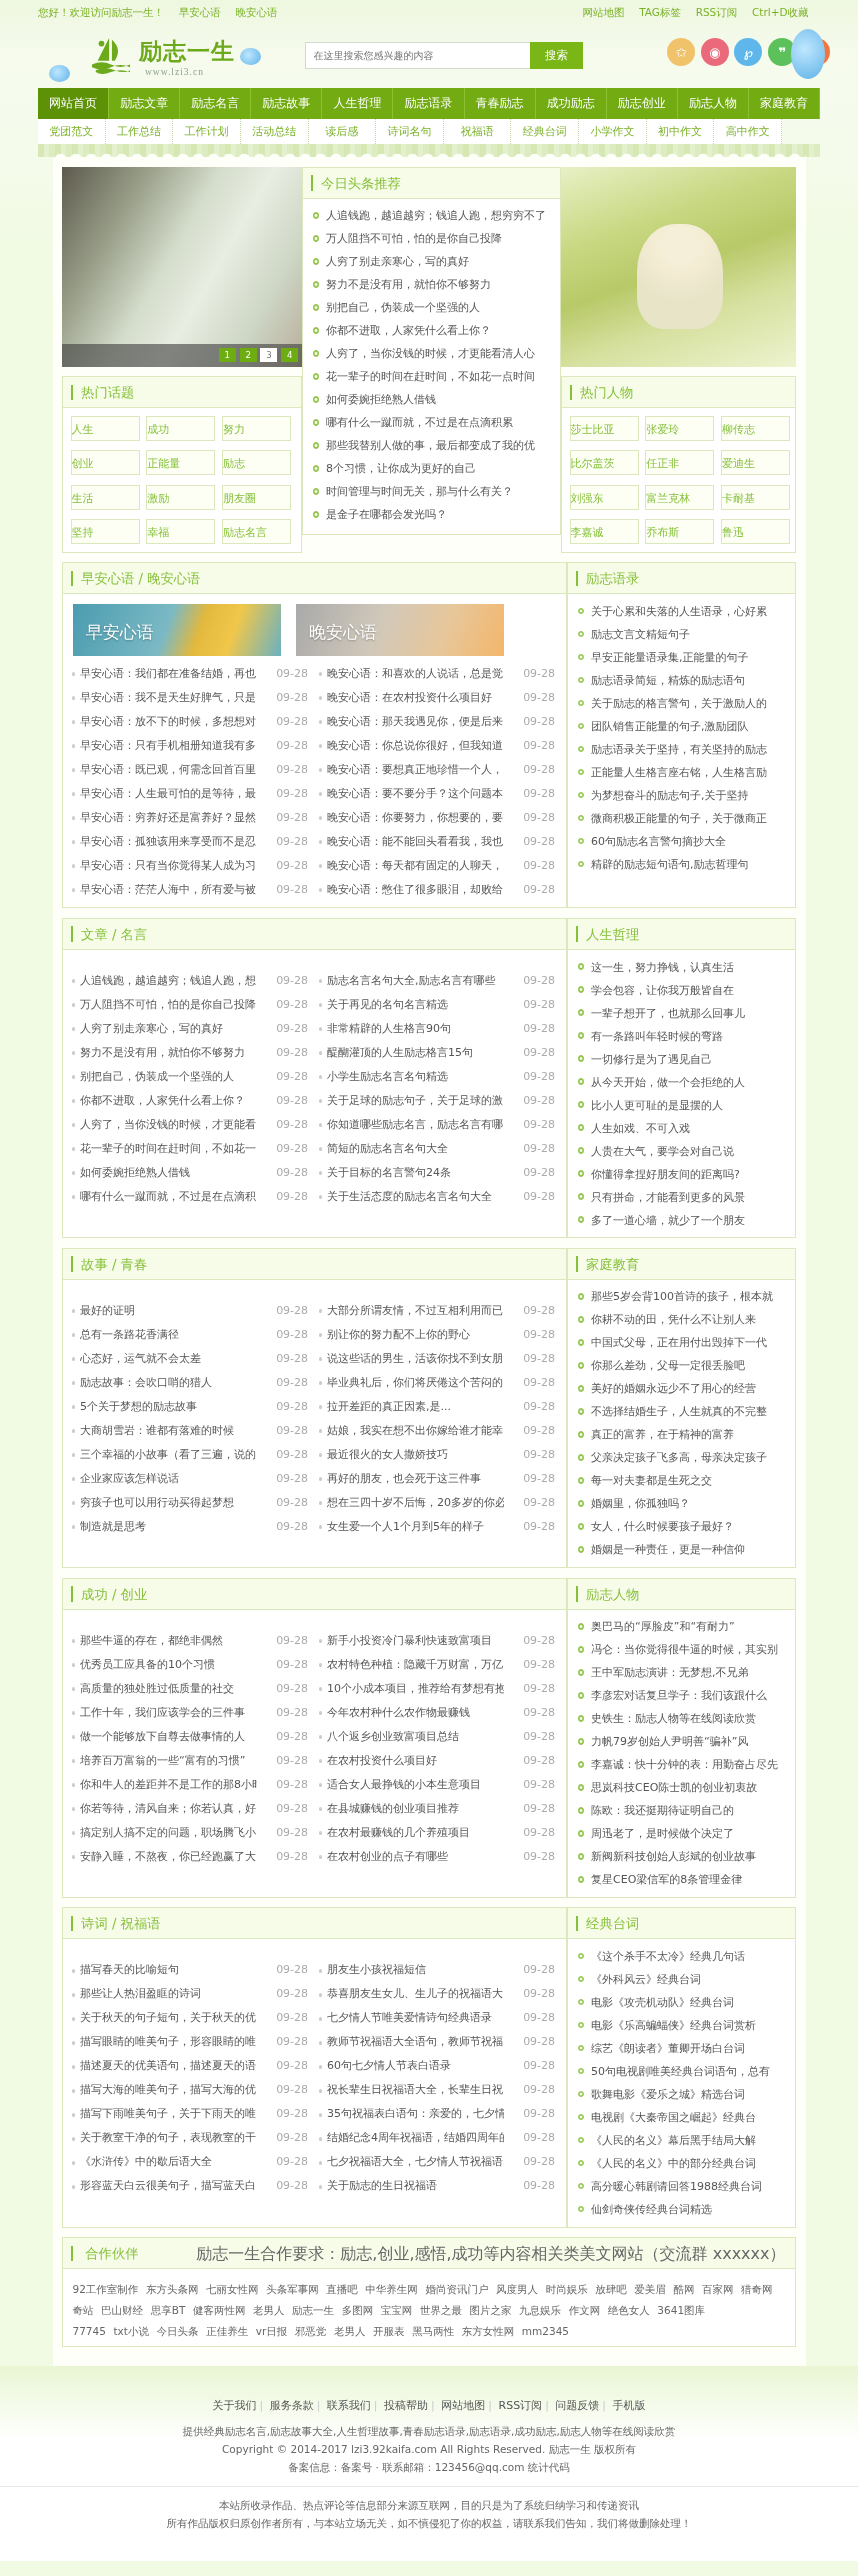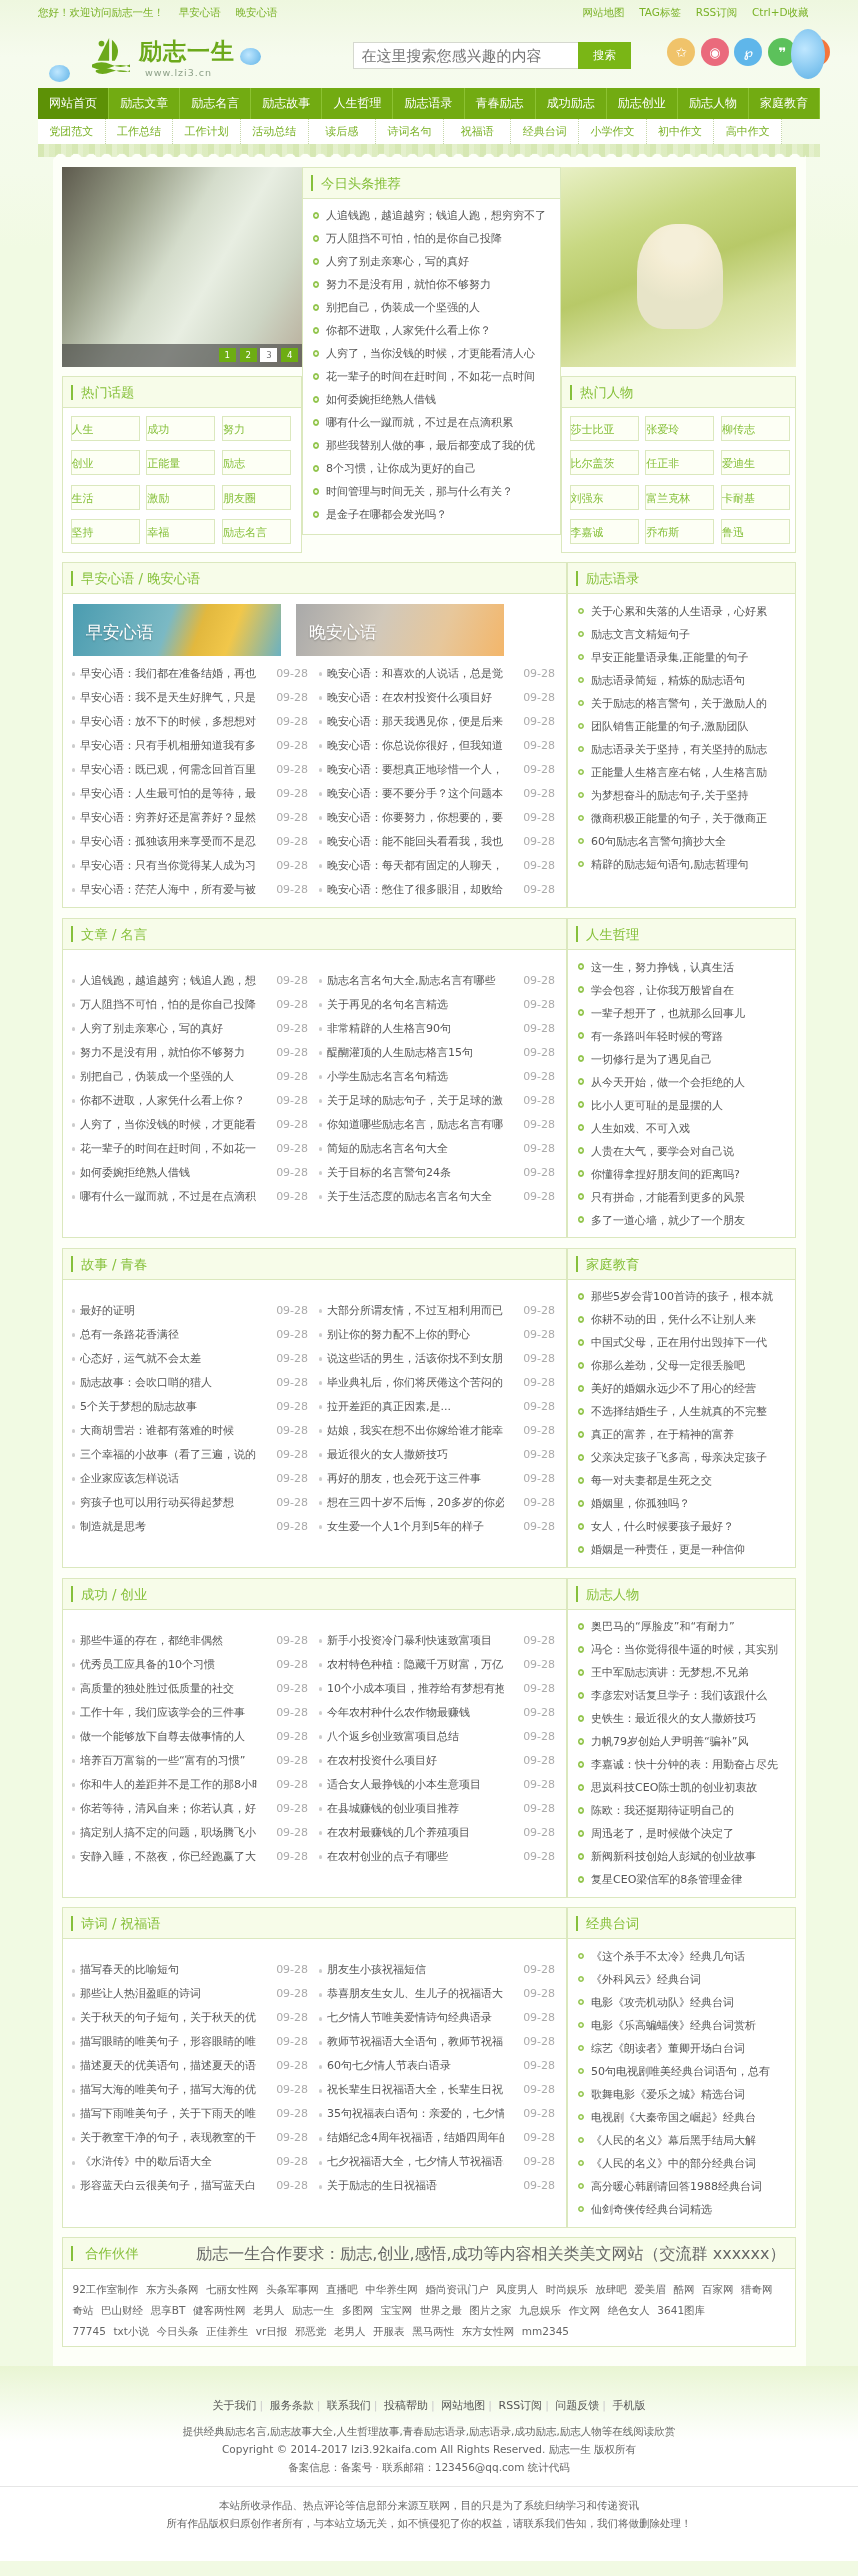--- a/index.html
+++ b/index.html
@@ -5,24 +5,24 @@
 *{margin:0;padding:0;box-sizing:border-box;}
 body{width:858px;background:#f1fae3;font-family:"DejaVu Sans","Liberation Sans",sans-serif;font-size:11.4px;color:#555;}
 a{color:inherit;text-decoration:none;}
 .page{width:858px;min-height:2576px;position:relative;background:linear-gradient(180deg,#eef7df 0,#f6fbee 57px,#f4fbea 172px,#f1fae3 248px);}
 .topbar{height:25px;width:782px;margin:0 auto;display:flex;justify-content:space-between;align-items:center;font-size:10.5px;color:#7ab227;}
 .topbar .l span,.topbar .r span{margin-right:11.4px;}
 .header{width:782px;margin:0 auto;height:63px;position:relative;}
 .logo{position:absolute;left:44px;top:5.7px;width:162px;height:53px;}
 .logo .sail{position:absolute;left:9.5px;top:5.7px;width:38px;height:38px;}
 .logo .name{position:absolute;left:57px;top:5.7px;font-size:23px;font-weight:bold;color:#6ca91b;letter-spacing:1px;}
-.logo .url{position:absolute;left:63px;top:36px;font-size:9.5px;color:#8fa28a;letter-spacing:1px;}
+.logo .url{position:absolute;left:63px;top:36px;font-size:9.5px;color:#8fa28a;letter-spacing:1px;font-family:Liberation Serif, serif;}
 .bird{position:absolute;width:21px;height:17px;border-radius:50%;background:radial-gradient(circle at 40% 40%,#bfe7ff,#5fb2e6);}
 .search{position:absolute;left:267px;top:17px;display:flex;}
-.search input{width:225px;height:27px;border:1.9px solid #d5d8cf;border-right:none;padding-left:7.6px;font-size:15px;color:#888;background:#fff;font-family:"DejaVu Sans",sans-serif;margin-left:48px;}
+.search input{width:225px;height:27px;border:1.9px solid #d5d8cf;border-right:none;padding-left:7.6px;font-size:10px;color:#888;background:#fff;font-family:"DejaVu Sans",sans-serif;}
 .search button{width:53px;height:27px;border:none;background:#7ab616;color:#fff;font-size:11.4px;font-family:"DejaVu Sans",sans-serif;}
 .social{position:absolute;left:629px;top:13.3px;display:flex;gap:5.7px;}
 .social span{width:28px;height:28px;border-radius:50%;display:flex;align-items:center;justify-content:center;color:#fff;font-size:13.3px;font-weight:bold;}
 .nav{width:782px;margin:0 auto;}
 .nav1{height:31px;background:#72ab12;display:flex;}
 .nav1 a{width:72px;height:31px;line-height:31px;text-align:center;color:#fff;font-size:12px;border-right:1px solid #8cc232;}
 .nav1 a.on{background:#5d9106;}
 .nav2{height:25px;display:flex;background:rgba(255,255,255,.75);width:744px;justify-content:center;}
 .nav2 a{width:72px;height:25px;line-height:25px;text-align:center;color:#7ab227;font-size:11px;border-right:1px dotted #c5d6a8;background:#fff;}
 .grass{height:13.3px;width:782px;margin:0 auto;background:repeating-linear-gradient(90deg,#cfe3a6 0 5.7px,#e1eec6 5.7px 11.4px,#d8e9b6 11.4px 17px);opacity:.8;}
@@ -635,21 +635,21 @@
           </ul>
         </div>
       </div>
       <div class="box" style="width:235px;padding-bottom:5.7px">
         <div class="bh">励志人物</div>
         <ul class="sl" style="padding-top:5.7px">
           <li>奥巴马的“厚脸皮”和“有耐力”</li>
           <li>冯仑：当你觉得很牛逼的时候，其实别</li>
           <li>王中军励志演讲：无梦想,不兄弟</li>
           <li>李彦宏对话复旦学子：我们该跟什么</li>
-          <li>史铁生：最近很火的女人撒娇技巧</li>
+          <li>史铁生：励志人物等在线阅读欣赏</li>
           <li>力帆79岁创始人尹明善“骗补”风</li>
           <li>李嘉诚：快十分钟的表：用勤奋占尽先</li>
           <li>思岚科技CEO陈士凯的创业初衷故</li>
           <li>陈欧：我还挺期待证明自己的</li>
           <li>周迅老了，是时候做个决定了</li>
           <li>新阀新科技创始人彭斌的创业故事</li>
           <li>复星CEO梁信军的8条管理金律</li>
         </ul>
       </div>
     </div>

